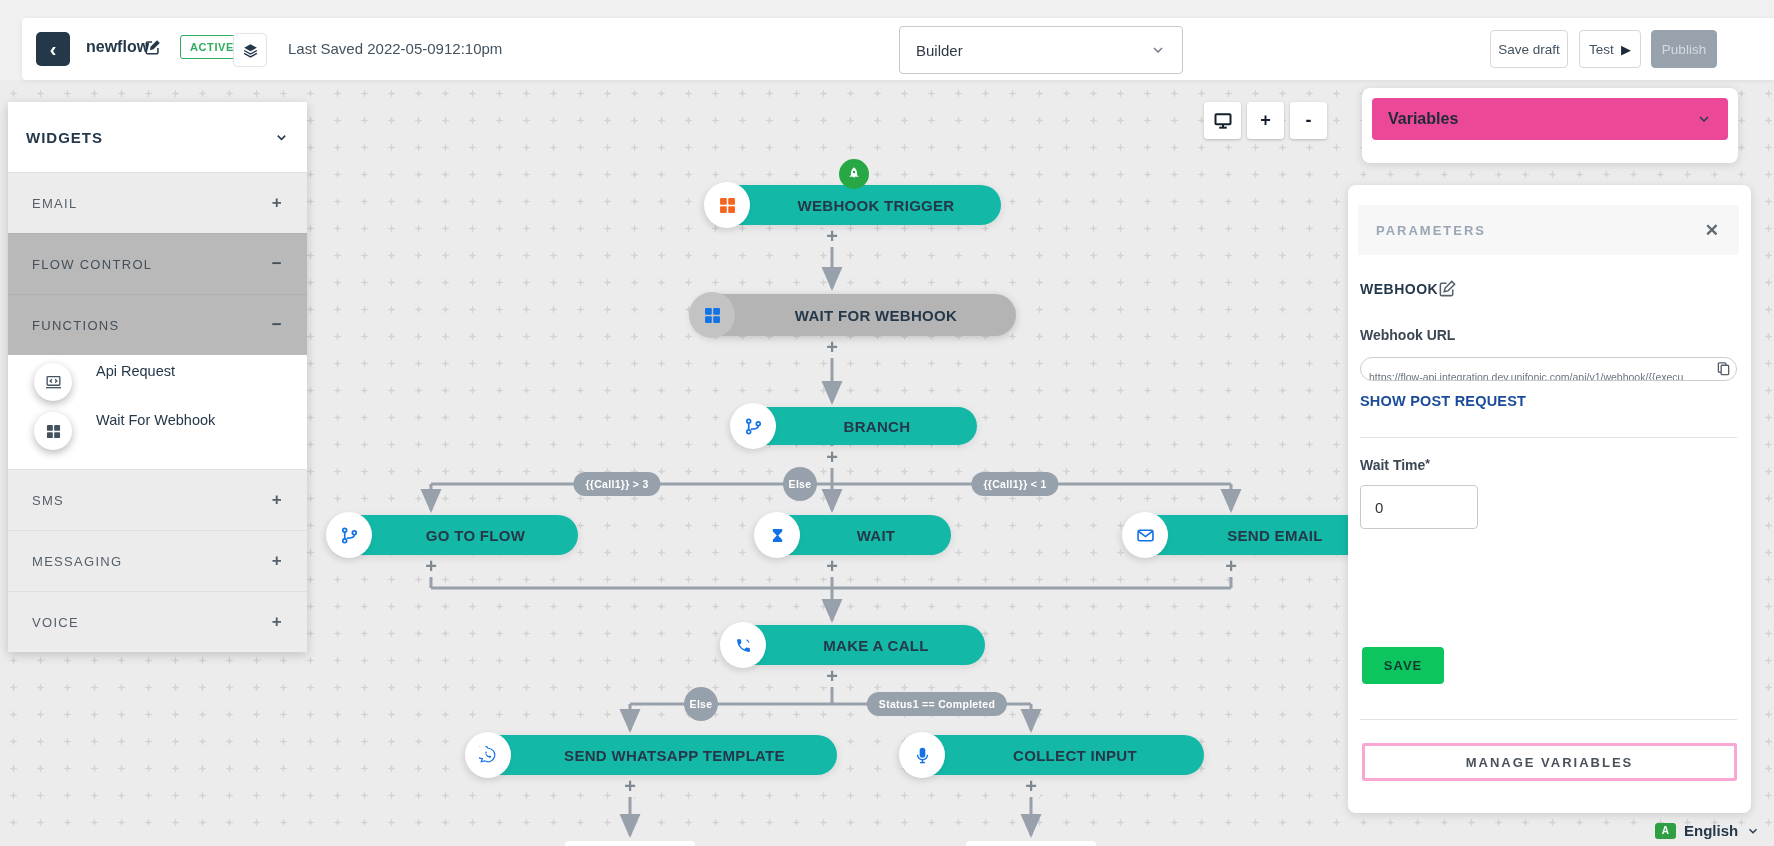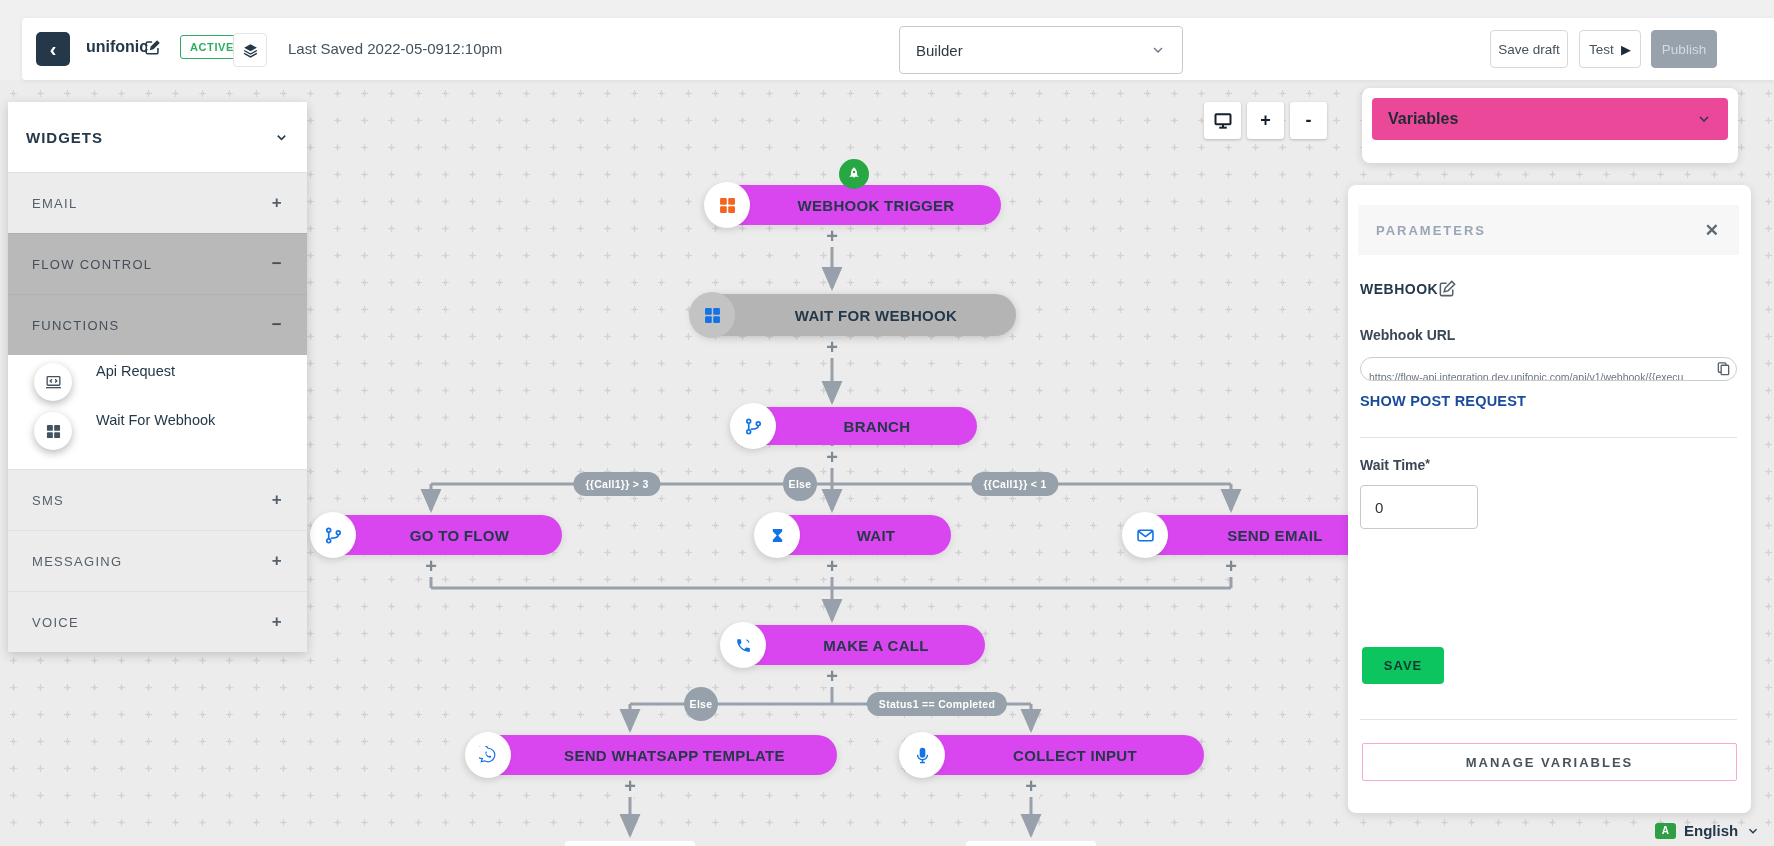--- a/index.html
+++ b/index.html
@@ -55,21 +55,21 @@
 
   
   .cbtn{position:absolute;width:37px;height:37px;background:#fff;border-radius:3px;z-index:10;
     box-shadow:0 1px 3px rgba(0,0,0,.22);display:flex;align-items:center;justify-content:center;
     color:#15212c;font-weight:700;font-size:18px;cursor:pointer}
   .cbtn.fit{left:1204px;top:102px}
   .cbtn.zin{left:1247px;top:102px}
   .cbtn.zout{left:1290px;top:102px}
 
   
-  .node{position:absolute;height:40px;background:#d946ef;border-radius:22px;z-index:5;cursor:pointer;
+  .node{position:absolute;height:40px;background:#14b8a6;border-radius:22px;z-index:5;cursor:pointer;
     box-shadow:0 2px 8px rgba(0,0,0,.10);display:flex;align-items:center;justify-content:center;
     padding-left:44px;font-weight:700;font-size:15px;color:#24384a;letter-spacing:.3px;white-space:nowrap}
   .node .circ{position:absolute;left:-3px;top:50%;transform:translateY(-50%);width:46px;height:46px;
     border-radius:50%;background:#fff;box-shadow:-2px 3px 7px rgba(0,0,0,.09);
     display:flex;align-items:center;justify-content:center;color:#1373e6}
   .node.selected{background:#b4b4b4;box-shadow:0 2px 8px rgba(0,0,0,.18)}
   .node.selected .circ{background:#c3c3c3;box-shadow:none}
   .rocket{position:absolute;left:50%;top:-26px;transform:translateX(-50%);width:30px;height:30px;
     border-radius:50%;background:#28a745;display:flex;align-items:center;justify-content:center;z-index:6}
   .elabel{position:absolute;transform:translate(-50%,-50%);background:#97a1ab;color:#fff;z-index:4;
@@ -101,21 +101,21 @@
   .show-post{position:absolute;left:12px;top:208px;font-size:14.5px;font-weight:800;color:#1a4b9b;letter-spacing:.2px;cursor:pointer}
   .pdiv{position:absolute;left:12px;right:14px;height:1px;background:#e3e3e3}
   .wait-row{position:absolute;left:12px;right:14px;top:300px;display:flex;gap:16px}
   .num-input{width:118px;height:44px;border:1px solid #c9c9c9;border-radius:4px;font-size:15px;color:#333;
     padding:0 14px;box-sizing:border-box;font-family:"Liberation Sans",sans-serif}
   .unit-select{flex:1;height:44px;border:1px solid #c9c9c9;border-radius:4px;display:flex;align-items:center;
     justify-content:space-between;padding:0 16px;font-size:15px;color:#333;box-sizing:border-box;cursor:pointer;background:#fff}
   .save-btn{position:absolute;left:14px;top:462px;width:82px;height:37px;background:#0cc55e;border:none;
     border-radius:4px;font-size:13px;font-weight:700;letter-spacing:1px;color:#0e3b2e;cursor:pointer;
     font-family:"Liberation Sans",sans-serif}
-  .manage-btn{position:absolute;left:14px;right:14px;top:558px;height:38px;background:#fff;border:1px solid #f9a8d4;
+  .manage-btn{position:absolute;left:14px;right:14px;top:558px;height:38px;background:#fff;border:3px solid #f9a8d4;
     border-radius:2px;font-size:13px;font-weight:600;letter-spacing:2px;color:#49525c;cursor:pointer;
     font-family:"Liberation Sans",sans-serif}
 
   
   .lang{position:absolute;left:1655px;top:822px;display:flex;align-items:center;gap:8px;z-index:25;cursor:pointer}
   .trans-ic{width:21px;height:16px;background:#2f9e44;border-radius:3px;color:#fff;font-size:10px;font-weight:700;
     display:flex;align-items:center;justify-content:center;letter-spacing:.5px}
   .lang-label{font-size:15px;font-weight:600;color:#24384a}
 </style>
 </head>
@@ -203,21 +203,21 @@
         <circle cx="3.5" cy="3" r="1.8"></circle>
         <circle cx="3.5" cy="13" r="1.8"></circle>
         <circle cx="12.5" cy="5.5" r="1.8"></circle>
         <path d="M3.5 5v6"></path>
         <path d="M12.5 7.5c0 2.5-4 3-7 3"></path>
       </svg>
   </span>
   <span>BRANCH</span>
 </div>
 
-<div class="node" style="left:313px;top:515px;width:205px">
+<div class="node" style="left:329px;top:515px;width:205px">
   <span class="circ">
     <svg width="17" height="17" viewBox="0 0 16 16" fill="none" stroke="currentColor" stroke-width="1.6">
         <circle cx="3.5" cy="3" r="1.8"></circle>
         <circle cx="3.5" cy="13" r="1.8"></circle>
         <circle cx="12.5" cy="5.5" r="1.8"></circle>
         <path d="M3.5 5v6"></path>
         <path d="M12.5 7.5c0 2.5-4 3-7 3"></path>
       </svg>
   </span>
   <span>GO TO FLOW</span>
@@ -290,21 +290,21 @@
     <span>+</span>
   </div>
 <div class="cbtn zout">
     <span>-</span>
   </div>
 
 <header class="topbar">
   <div class="back">
       <span>‹</span>
     </div>
-  <span class="flowname">unifonic</span>
+  <span class="flowname">newflow</span>
   <span class="edit-ic">
     <svg width="18" height="18" viewBox="0 0 20 20" fill="none" stroke="#24384a" stroke-width="1.7">
         <path d="M9 4.5H4A1.5 1.5 0 0 0 2.5 6v10A1.5 1.5 0 0 0 4 17.5h10a1.5 1.5 0 0 0 1.5-1.5v-5"></path>
         <path d="M14.5 2.5l3 3L10.5 12.5l-4 1 1-4z" fill="#24384a" stroke="none"></path>
       </svg>
   </span>
   <span class="badge">ACTIVE</span>
   <span class="layers-btn">
     <svg width="17" height="17" viewBox="0 0 24 24">
         <path d="M12 3 21 8 12 13 3 8z" fill="#24384a"></path>

